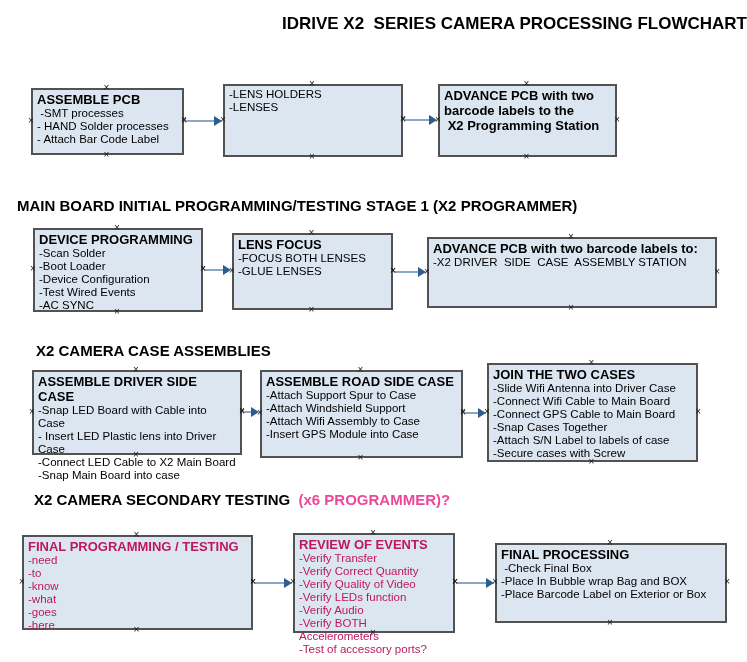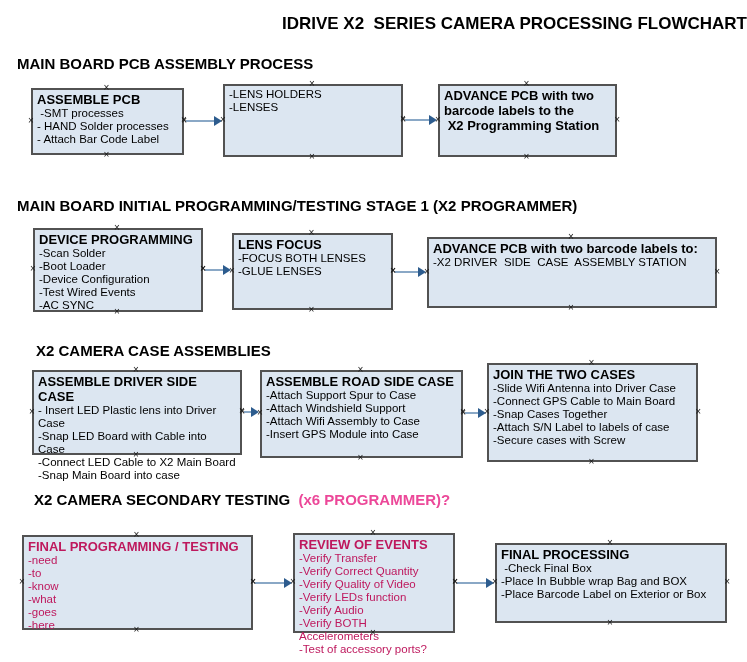--- a/index.html
+++ b/index.html
@@ -45,21 +45,20 @@
   .h-r {right:-5px; top:50%; margin-top:-5px;}
   .h-start {left:-4px; top:0px;}
 </style>
 </head>
 <body>
 
 <div class="canvas">
 
   <div class="page-title">IDRIVE X2  SERIES CAMERA PROCESSING FLOWCHART</div>
 
-  <div class="section-heading" style="left:17px; top:55px;">MAIN BOARD PCB ASSEMBLY PROCESS</div>
 
   <div class="box" style="left:31px; top:88px; width:153px; height:67px;">
     <div class="box-title">ASSEMBLE PCB</div>
     <div class="box-items">
         <div class="box-item"> -SMT processes</div>
         <div class="box-item">- HAND Solder processes</div>
         <div class="box-item">- Attach Bar Code Label</div>
       </div>
   <span class="handle h-t">×</span>
       <span class="handle h-b">×</span>
@@ -145,22 +144,22 @@
     <span class="line"></span>
     <span class="arrowhead"></span>
   <span class="handle h-start">×</span>
     </div>
 
   <div class="section-heading" style="left:36px; top:342px;">X2 CAMERA CASE ASSEMBLIES</div>
 
   <div class="box" style="left:32px; top:370px; width:210px; height:85px;">
     <div class="box-title">ASSEMBLE DRIVER SIDE CASE</div>
     <div class="box-items">
+        <div class="box-item">-Snap LED Board with Cable into Case</div>
         <div class="box-item">- Insert LED Plastic lens into Driver Case</div>
-        <div class="box-item">-Snap LED Board with Cable into Case</div>
         <div class="box-item">-Connect LED Cable to X2 Main Board</div>
         <div class="box-item">-Snap Main Board into case</div>
       </div>
   <span class="handle h-t">×</span>
       <span class="handle h-b">×</span>
       <span class="handle h-l">×</span>
       <span class="handle h-r">×</span>
     </div>
   <div class="box" style="left:260px; top:370px; width:203px; height:88px;">
     <div class="box-title">ASSEMBLE ROAD SIDE CASE</div>
@@ -172,20 +171,21 @@
       </div>
   <span class="handle h-t">×</span>
       <span class="handle h-b">×</span>
       <span class="handle h-l">×</span>
       <span class="handle h-r">×</span>
     </div>
   <div class="box" style="left:487px; top:363px; width:211px; height:99px;">
     <div class="box-title">JOIN THE TWO CASES</div>
     <div class="box-items">
         <div class="box-item">-Slide Wifi Antenna into Driver Case</div>
+        <div class="box-item">-Connect Wifi Cable to Main Board</div>
         <div class="box-item">-Connect GPS Cable to Main Board</div>
         <div class="box-item">-Snap Cases Together</div>
         <div class="box-item">-Attach S/N Label to labels of case</div>
         <div class="box-item">-Secure cases with Screw</div>
       </div>
   <span class="handle h-t">×</span>
       <span class="handle h-b">×</span>
       <span class="handle h-l">×</span>
       <span class="handle h-r">×</span>
     </div>

